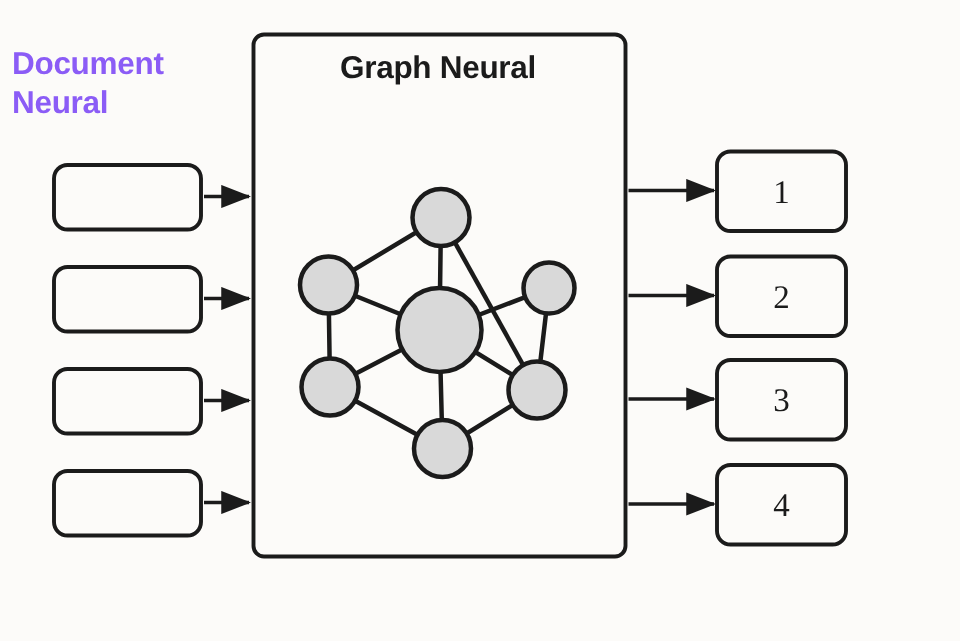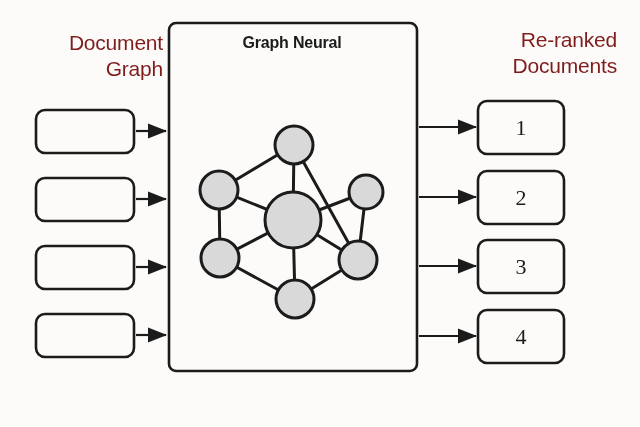--- a/index.html
+++ b/index.html
@@ -20,44 +20,44 @@
   }
   .svg-layer {
     position: absolute;
     left: 0;
     top: 0;
     width: 640px;
     height: 427px;
   }
   .col-label {
     position: absolute;
-    text-align: right;
+    text-align: left;
     font-size: 21px;
-    font-weight: 400;
-    color: #7f1d1d;
+    font-weight: 700;
+    color: #8b5cf6;
     line-height: 1.22;
     letter-spacing: -0.2px;
   }
   #label-document-nodes {
     left: 8px;
     top: 30px;
     width: 155px;
   }
   #label-reranked-documents {
     left: 445px;
     top: 27px;
     width: 172px;
   }
   .gnn-title {
     position: absolute;
     left: 176px;
     top: 33px;
     width: 232px;
     text-align: center;
-    font-size: 16px;
+    font-size: 21px;
     font-weight: 700;
     color: #1b1b1b;
     line-height: 1.24;
     letter-spacing: -0.2px;
   }
   .rank-number {
     position: absolute;
     width: 86px;
     text-align: center;
     font-size: 22px;
@@ -132,30 +132,26 @@
     <g>
       <rect x="478" y="101" width="86" height="53" rx="9" ry="9" fill="#fcfbf9" stroke="#1b1b1b" stroke-width="2.6"></rect>
       <rect x="478" y="171" width="86" height="53" rx="9" ry="9" fill="#fcfbf9" stroke="#1b1b1b" stroke-width="2.6"></rect>
       <rect x="478" y="240" width="86" height="53" rx="9" ry="9" fill="#fcfbf9" stroke="#1b1b1b" stroke-width="2.6"></rect>
       <rect x="478" y="310" width="86" height="53" rx="9" ry="9" fill="#fcfbf9" stroke="#1b1b1b" stroke-width="2.6"></rect>
     </g>
   </svg>
 
   <div class="col-label" id="label-document-nodes">
     <div>Document</div>
-    <div>Graph</div>
+    <div>Neural</div>
   </div>
 
   <div class="gnn-title">
     <div>Graph Neural</div>
   </div>
 
-  <div class="col-label" id="label-reranked-documents">
-    <div>Re-ranked</div>
-    <div>Documents</div>
-  </div>
 
   <div class="rank-number rank-n-0">1</div>
   <div class="rank-number rank-n-1">2</div>
   <div class="rank-number rank-n-2">3</div>
   <div class="rank-number rank-n-3">4</div>
 
 </div>
 
 </body></html>

